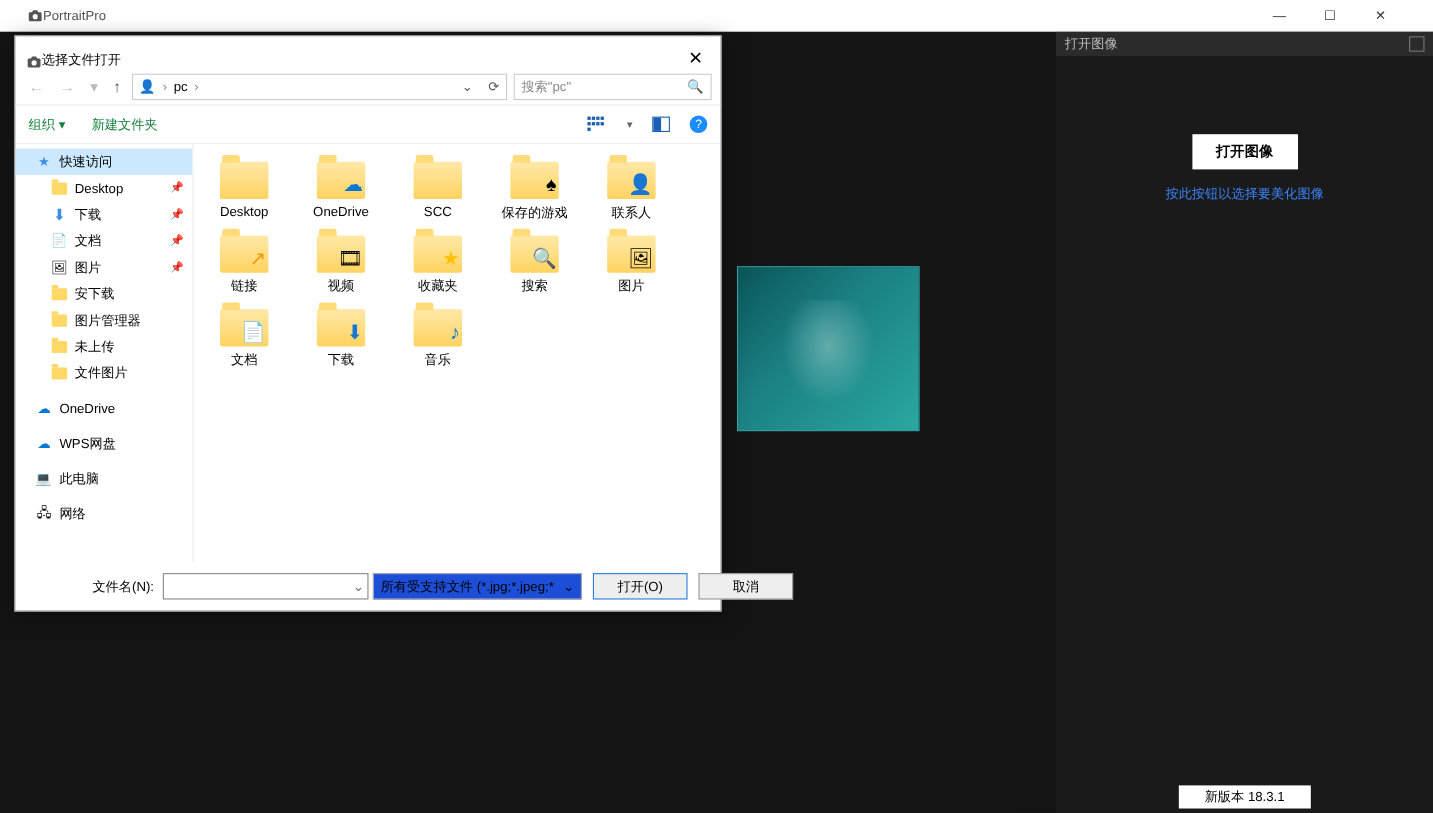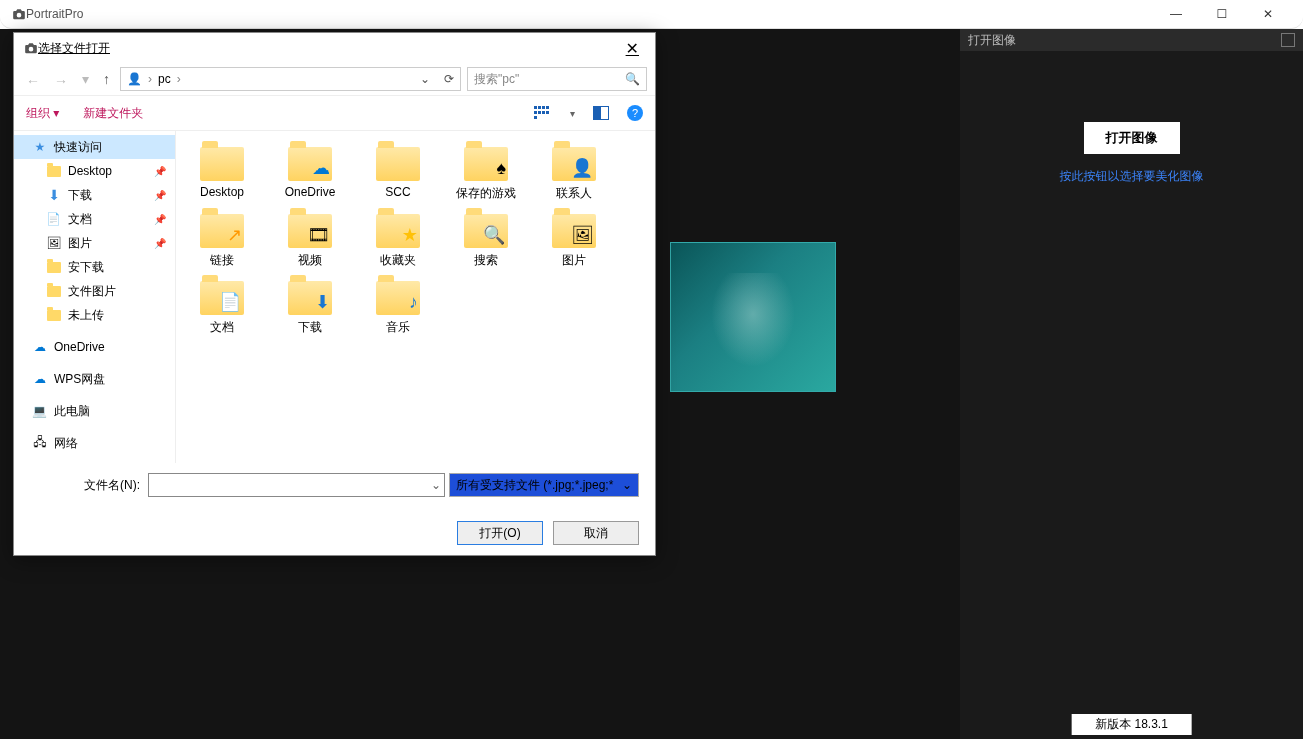--- a/index.html
+++ b/index.html
@@ -1,20 +1,20 @@
 <!DOCTYPE html>
 <html><head>
 <meta charset="utf-8">
 <style>
 * { margin: 0; padding: 0; box-sizing: border-box; font-family: "Microsoft YaHei", "Segoe UI", sans-serif; }
 body { width: 1303px; height: 739px; background: #fff; overflow: hidden; position: relative; }
 
 
 .app-window { position: absolute; top: 0; left: 0; width: 1303px; height: 739px; background: #fff; }
-.app-titlebar { height: 29px; background: #fff; display: flex; align-items: center; padding: 0 12px; border-bottom: 1px solid #e0e0e0; border-radius: 12px; }
+.app-titlebar { height: 29px; background: #fff; display: flex; align-items: center; padding: 0 25px; border-bottom: 1px solid #e0e0e0; }
 .app-titlebar .title { font-size: 12px; color: #555; }
 .app-titlebar .win-controls { margin-left: auto; display: flex; gap: 0; }
 .app-titlebar .win-btn { width: 46px; height: 29px; display: flex; align-items: center; justify-content: center; font-size: 12px; color: #333; }
 .app-body { position: absolute; top: 29px; left: 0; right: 0; bottom: 0; background: #141414; display: flex; }
 .app-main { flex: 1; position: relative; background: #141414; }
 .app-side { width: 343px; background: #1a1a1a; display: flex; flex-direction: column; gap: 33px; }
 
 .panel-head { height: 22px; background: #2b2b2b; display: flex; align-items: center; padding: 0 8px; color: #bbb; font-size: 12px; }
 .panel-head .spacer { flex: 1; }
 .panel-head .sq { width: 14px; height: 14px; border: 1px solid #777; }
@@ -29,32 +29,32 @@
 .preview-img { position: absolute; left: 670px; top: 213px; width: 166px; height: 150px; background: linear-gradient(135deg,#0a5558,#1b7f82 40%,#2aa8a0); border: 1px solid #3aa; }
 .preview-img::after { content:""; position:absolute; top:20%; left:20%; width:60%; height:70%; background: radial-gradient(ellipse at 50% 40%, rgba(200,230,225,.4), transparent 60%); }
 .watermark { position: absolute; left: 540px; top: 300px; color: rgba(120,120,120,.4); font-size: 26px; letter-spacing: 2px; display:flex; flex-direction:column; align-items:center; }
 .watermark .shield { width:48px; height:56px; border:3px solid rgba(120,120,120,.35); border-radius: 8px 8px 12px 12px; margin-bottom:6px; display:flex; align-items:center; justify-content:center; }
 .watermark .shield div { width:16px; height:16px; border:3px solid rgba(120,120,120,.35); border-radius:50%; }
 .watermark .cn { font-size: 30px; }
 .watermark .en { font-size: 18px; letter-spacing: 3px; }
 
 
 .dialog { position: absolute; left: 13px; top: 32px; width: 643px; height: 524px; background: #fff; border: 1px solid #888; box-shadow: 0 4px 20px rgba(0,0,0,.4); display: flex; flex-direction: column; }
-.dlg-title { height: 30px; display: flex; align-items: center; padding: 0 10px; font-size: 12px; text-decoration: underline; }
+.dlg-title { height: 30px; display: flex; align-items: flex-end; padding: 0 10px; font-size: 12px; }
 .dlg-title .close { margin-left: auto; font-size: 16px; padding: 0 6px; }
 .dlg-nav { height: 32px; display: flex; align-items: center; padding: 0 8px; gap: 6px; }
 .nav-arrow { color: #bbb; font-size: 14px; padding: 0 4px; }
 .nav-arrow.up { color: #555; }
 .addrbar { flex: 1; height: 24px; border: 1px solid #ccc; display: flex; align-items: center; padding: 0 6px; font-size: 12px; gap: 6px; }
 .addrbar .chev { color: #888; }
 .addrbar .refresh { margin-left: auto; color: #555; }
 .searchbox { width: 180px; height: 24px; border: 1px solid #ccc; display: flex; align-items: center; padding: 0 6px; font-size: 12px; color: #888; }
 .searchbox .mag { margin-left: auto; color: #888; }
 .dlg-toolbar { height: 36px; display: flex; align-items: center; padding: 0 12px; font-size: 12px; border-top: 1px solid #eee; border-bottom: 1px solid #eee; }
-.dlg-toolbar .tool { color: #be185d; margin-right: 24px; }
+.dlg-toolbar .tool { color: #15803d; margin-right: 24px; }
 .dlg-toolbar .right-tools { margin-left: auto; display: flex; gap: 18px; align-items: center; }
 .view-ico { width: 18px; height: 14px; display: inline-flex; gap: 1px; flex-wrap: wrap; }
 .view-ico span { width: 3px; height: 3px; background: #1a5fb4; }
 .preview-ico { width: 16px; height: 14px; border: 1px solid #1a5fb4; position: relative; }
 .preview-ico::after { content:""; position:absolute; left:0; top:0; bottom:0; width:50%; background:#1a5fb4; }
 .help-ico { width: 16px; height: 16px; border-radius: 50%; background: #1a8cff; color: #fff; font-size: 11px; display: flex; align-items: center; justify-content: center; }
 
 .dlg-body { flex: 1; display: flex; overflow: hidden; }
 .tree { width: 162px; border-right: 1px solid #eee; overflow-y: auto; font-size: 12px; padding: 4px 0; }
 .tree-item { display: flex; align-items: center; height: 24px; padding: 0 8px 0 18px; gap: 6px; }
@@ -66,21 +66,21 @@
 .folder-y { width: 14px; height: 11px; background: #ffd968; border-radius: 1px; position: relative; }
 .folder-y::before { content:""; position:absolute; top:-3px; left:0; width:6px; height:3px; background:#ffd968; border-radius:1px 1px 0 0; }
 .dl-arrow { color: #3b8ee0; font-size: 14px; }
 
 .files { flex: 1; padding: 12px 8px; display: flex; flex-wrap: wrap; align-content: flex-start; gap: 4px 12px; overflow-y: auto; }
 .file-item { width: 76px; display: flex; flex-direction: column; align-items: center; font-size: 12px; gap: 4px; padding: 4px 0; }
 .folder-big { width: 44px; height: 34px; background: linear-gradient(#ffe9a8,#ffd360); border-radius: 2px; position: relative; }
 .folder-big::before { content:""; position:absolute; top:-6px; left:2px; width:16px; height:7px; background:#ffdb7a; border-radius:2px 2px 0 0; }
 .folder-overlay { position: absolute; right: 2px; bottom: 2px; font-size: 18px; }
 
-.dlg-footer { padding: 10px 16px; display: flex; flex-direction: column; gap: 24px; }
+.dlg-footer { padding: 10px 16px; display: flex; flex-direction: row; gap: 10px; }
 .fn-row { display: flex; align-items: center; gap: 8px; font-size: 12px; }
 .fn-row label { width: 110px; text-align: right; }
 .fn-input { flex: 1; height: 24px; border: 1px solid #888; padding: 0 4px; }
 .filter-select { width: 190px; height: 24px; border: 1px solid #aaa; background: #1d4ed8; font-size: 12px; padding: 0 6px; display: flex; align-items: center; }
 .filter-select .dd { margin-left: auto; }
 .btn-row { display: flex; justify-content: flex-end; gap: 10px; }
 .dlg-btn { width: 86px; height: 24px; border: 1px solid #999; background: #eee; font-size: 12px; }
 .dlg-btn.primary { border-color: #2a7de1; }
 
 svg.camera path { fill: #555; }
@@ -210,27 +210,33 @@
       <div class="tree-item l2">
           <span class="tree-ico">
             <span class="folder-y"></span>
           </span>
           <span>安下载</span>
         </div>
       <div class="tree-item l2">
           <span class="tree-ico">
             <span class="folder-y"></span>
           </span>
+          <span>图片管理器</span>
+        </div>
+      <div class="tree-item l2">
+          <span class="tree-ico">
+            <span class="folder-y"></span>
+          </span>
+          <span>未上传</span>
+        </div>
+      <div class="tree-item l2">
+          <span class="tree-ico">
+            <span class="folder-y"></span>
+          </span>
           <span>文件图片</span>
-        </div>
-      <div class="tree-item l2">
-          <span class="tree-ico">
-            <span class="folder-y"></span>
-          </span>
-          <span>未上传</span>
         </div>
       <div style="height:8px"></div>
       <div class="tree-item">
           <span class="tree-ico" style="color:#0078d4">☁</span>
           <span>OneDrive</span>
         </div>
       <div style="height:8px"></div>
       <div class="tree-item">
           <span class="tree-ico" style="color:#0078d4">☁</span>
           <span>WPS网盘</span>

